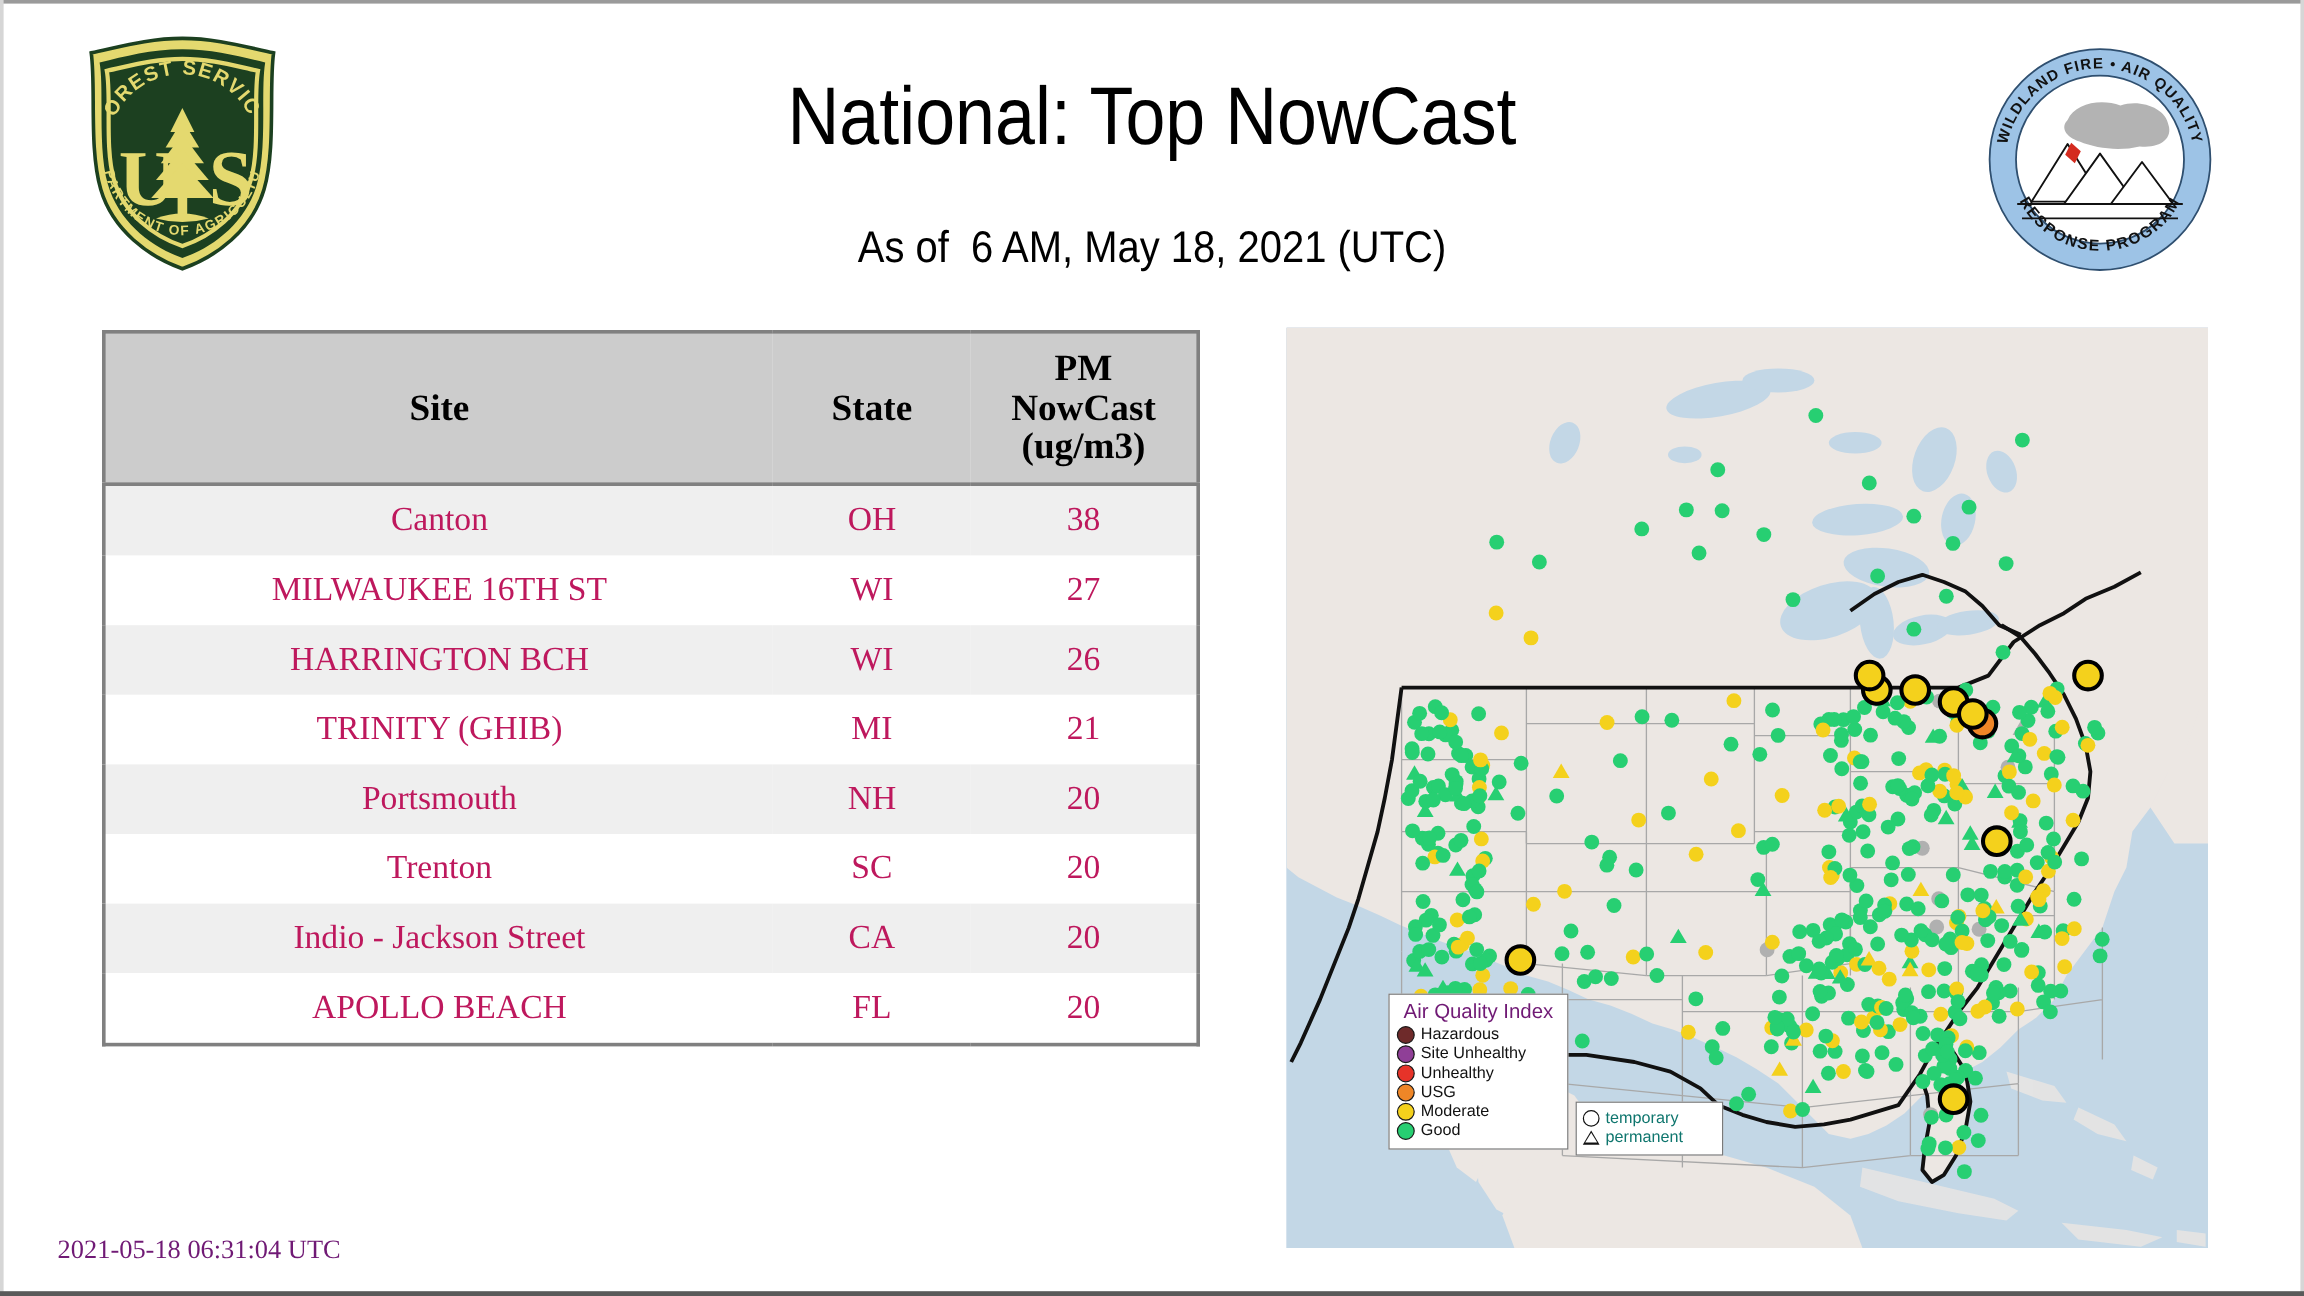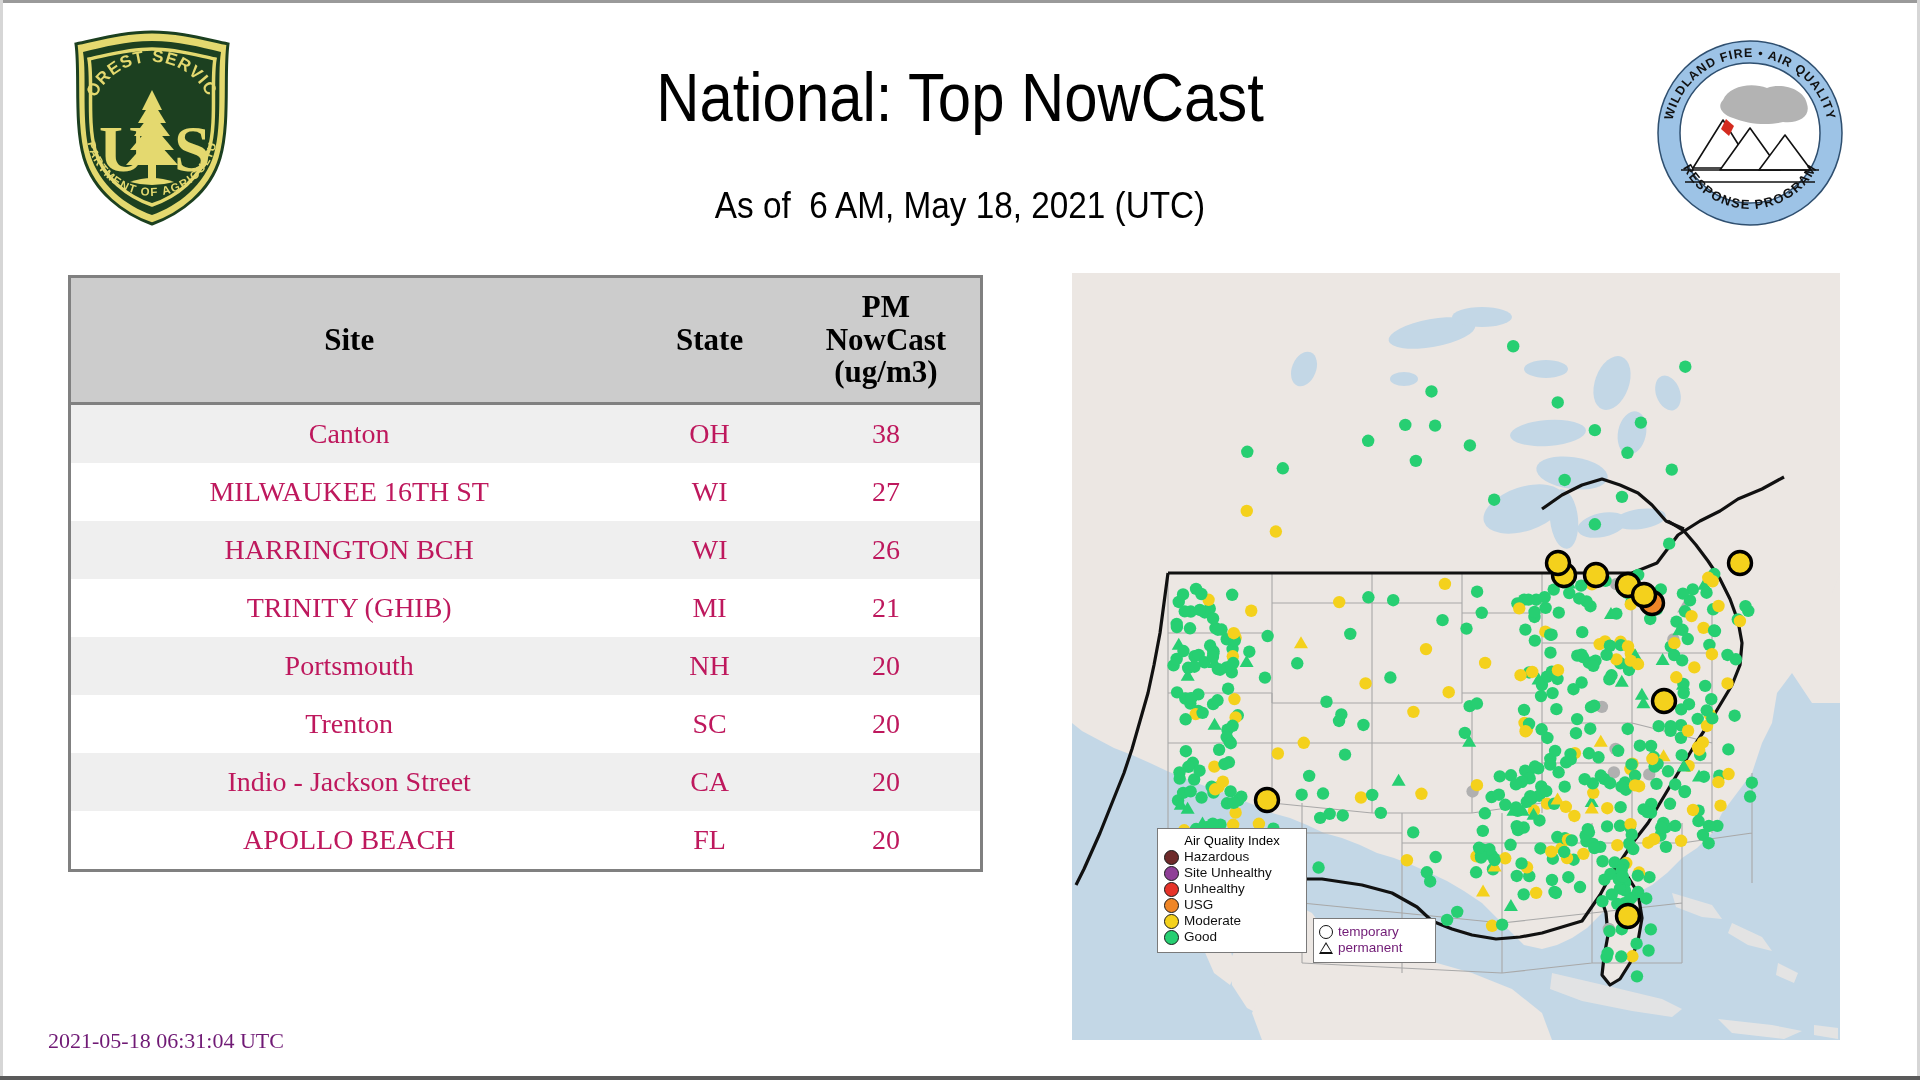--- a/index.html
+++ b/index.html
@@ -52,21 +52,21 @@
     position: absolute; left: 300px; top: 185px; width: 1320px;
     text-align: center;
     font-size: 37px; font-weight: 400; color: #000;
     font-family: "Liberation Sans Narrow", "Liberation Sans", sans-serif;
     transform: scaleX(0.9); transform-origin: center top;
     white-space: pre;
   }
 
   
   #table-wrap {
-    position: absolute; left: 68px; top: 275px; width: 915px;
+    position: absolute; left: 85px; top: 275px; width: 915px;
   }
   table.nowcast {
     border-collapse: collapse;
     width: 915px;
     border: 3px solid #808080;
     font-family: "Liberation Serif", "DejaVu Serif", serif;
   }
   table.nowcast thead th {
     background: #cccccc;
     border-bottom: 3px solid #808080;
@@ -107,39 +107,39 @@
   .legend-box {
     position: absolute;
     background: #ffffff;
     border: 1px solid #7a7a7a;
     font-family: "Liberation Sans", sans-serif;
   }
   #legend-aqi {
     left: 1157px; top: 828px; width: 136px; padding: 4px 6px 6px 6px;
   }
   #legend-aqi .lg-title {
-    font-size: 13px; color: #000000; text-align: center; margin-bottom: 2px;
+    font-size: 17px; color: #701a75; text-align: center; margin-bottom: 2px;
     white-space: nowrap;
   }
   #legend-aqi .lg-row {
     display: flex; align-items: flex-start; gap: 5px; line-height: 1.0; margin: 1px 0;
   }
   #legend-aqi .swatch {
     width: 13px; height: 13px; border-radius: 50%;
     border: 1.3px solid #1a1a1a; flex: 0 0 auto;
   }
   #legend-aqi .lg-label { font-size: 13.5px; color: #111; white-space: nowrap; }
 
   #legend-type {
     left: 1313px; top: 918px; width: 110px; padding: 4px 6px 5px 5px;
   }
   #legend-type .lg-row {
     display: flex; align-items: center; gap: 5px; line-height: 1.0; margin: 2px 0;
   }
-  #legend-type .lg-label { font-size: 13.5px; color: #701a75; white-space: nowrap; }
+  #legend-type .lg-label { font-size: 13.5px; color: #0f766e; white-space: nowrap; }
   .shp-circle {
     width: 12px; height: 12px; border-radius: 50%;
     border: 1.6px solid #111; background: transparent; flex: 0 0 auto;
   }
   .shp-tri {
     width: 0; height: 0; flex: 0 0 auto;
     border-left: 7px solid transparent; border-right: 7px solid transparent;
     border-bottom: 12px solid #111;
     position: relative;
   }

